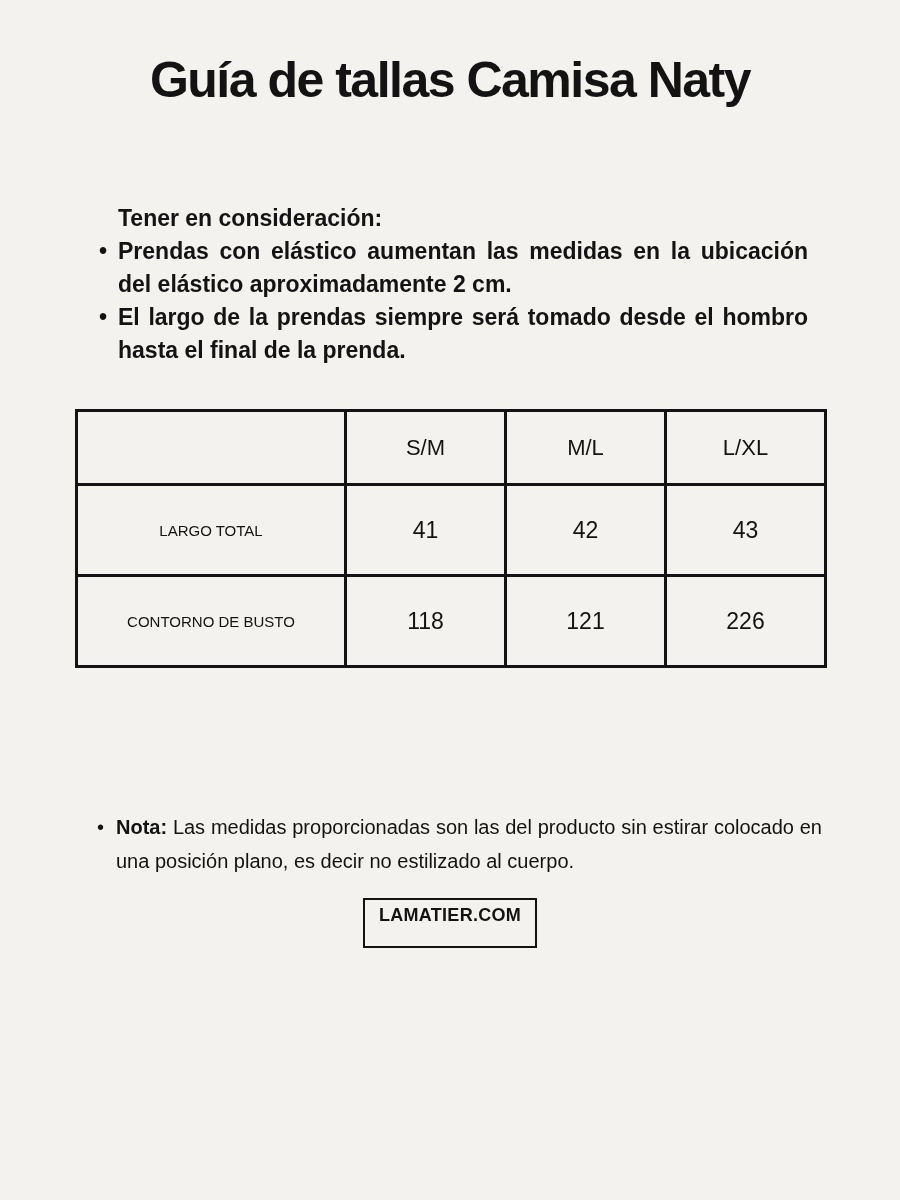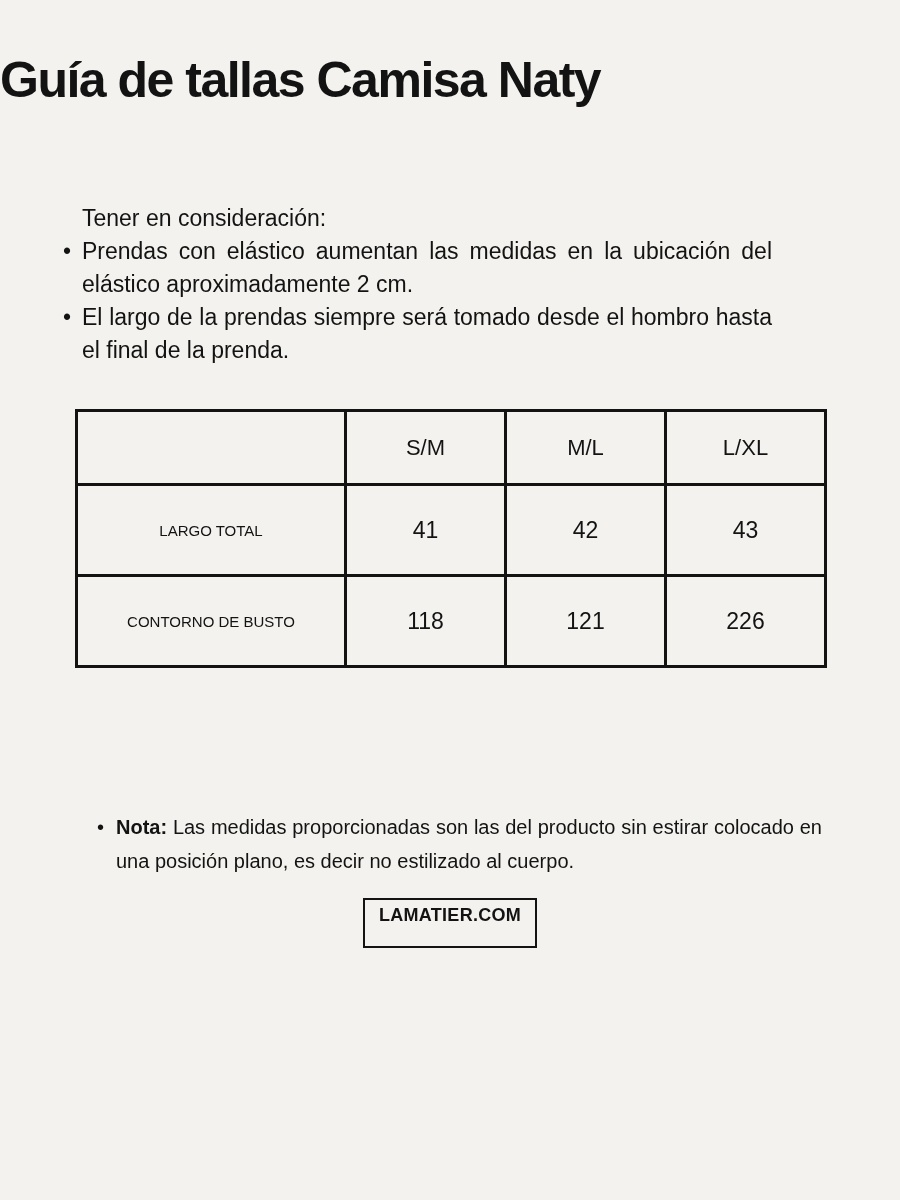--- a/index.html
+++ b/index.html
@@ -17,32 +17,34 @@
     background: var(--bg);
     color: var(--ink);
     font-family: "Liberation Sans", "DejaVu Sans", sans-serif;
     overflow: hidden;
   }
 
   
   .page-title {
     margin: 0;
     padding-top: 50px;
+    text-align: center;
     font-size: 50px;
     line-height: 60px;
     font-weight: bold;
     letter-spacing: -1.5px;
   }
 
   
   .considerations {
-    margin: 92px 0 0 82px;
+    margin: 92px 0 0 118px;
     width: 690px;
     font-size: 23px;
     line-height: 33px;
+    font-weight: bold;
   }
   .considerations-intro {
     margin: 0;
   }
   ul.bullet-list {
     list-style: none;
     margin: 0;
     padding: 0;
   }
   ul.bullet-list li {

